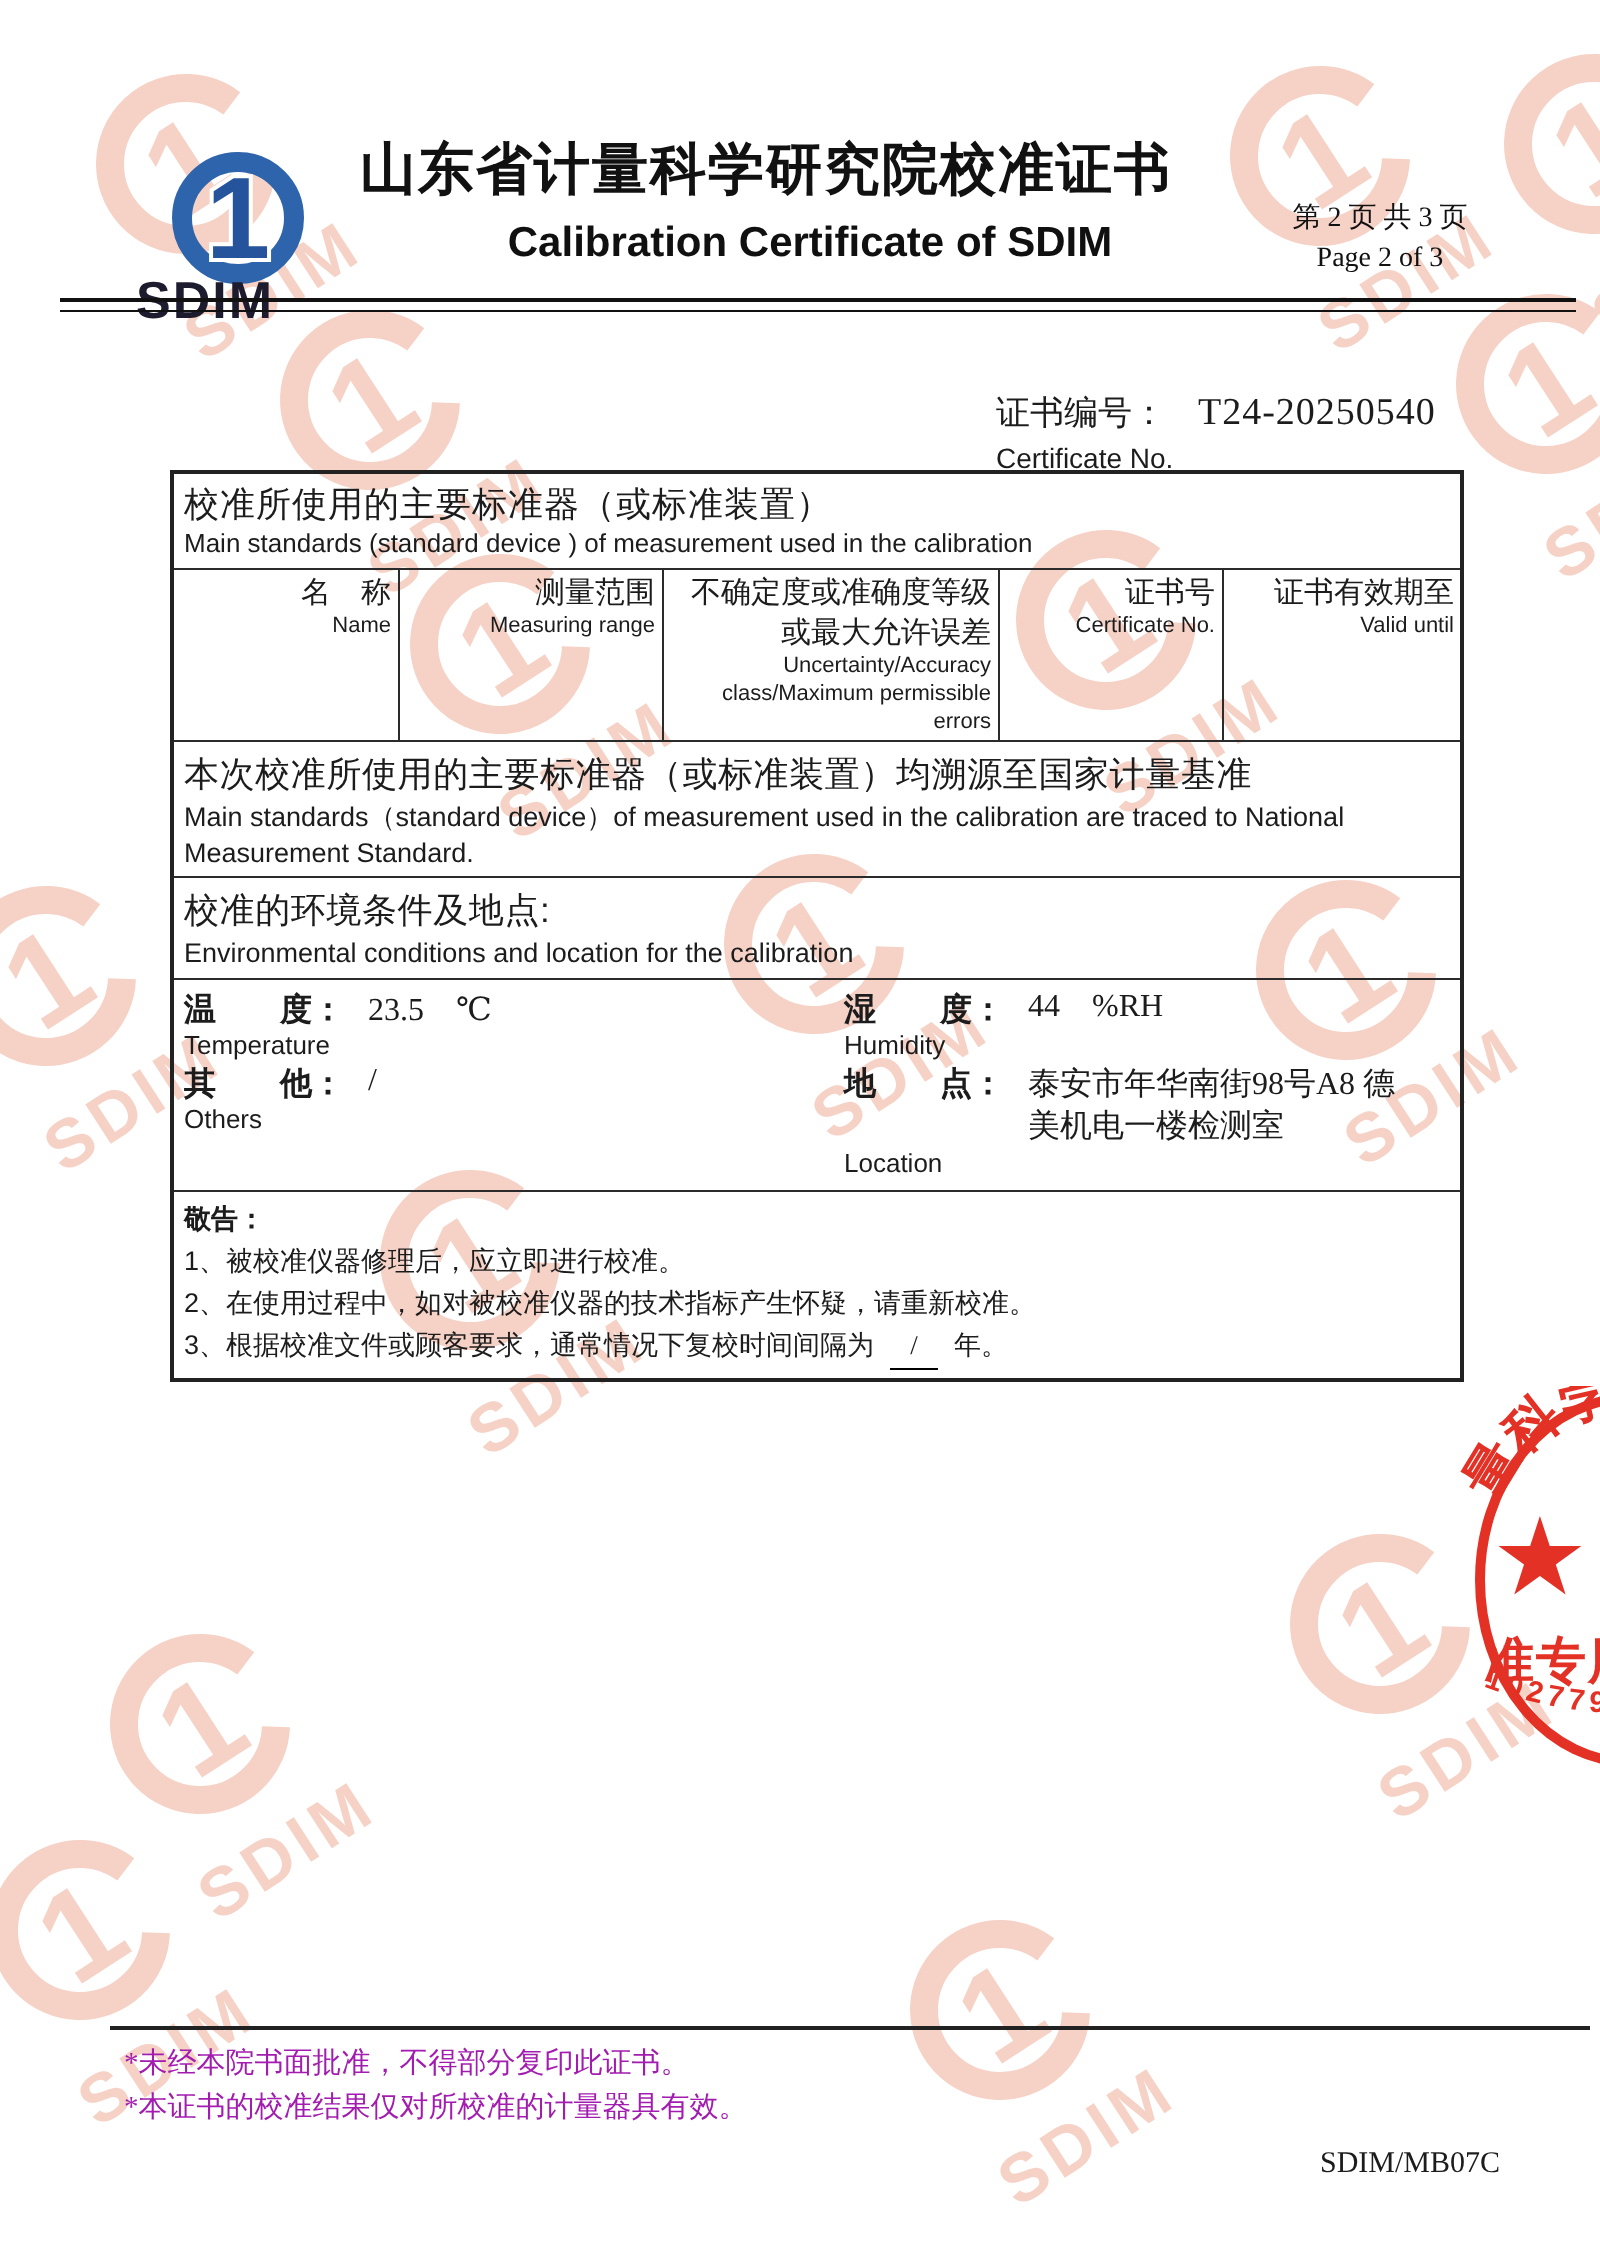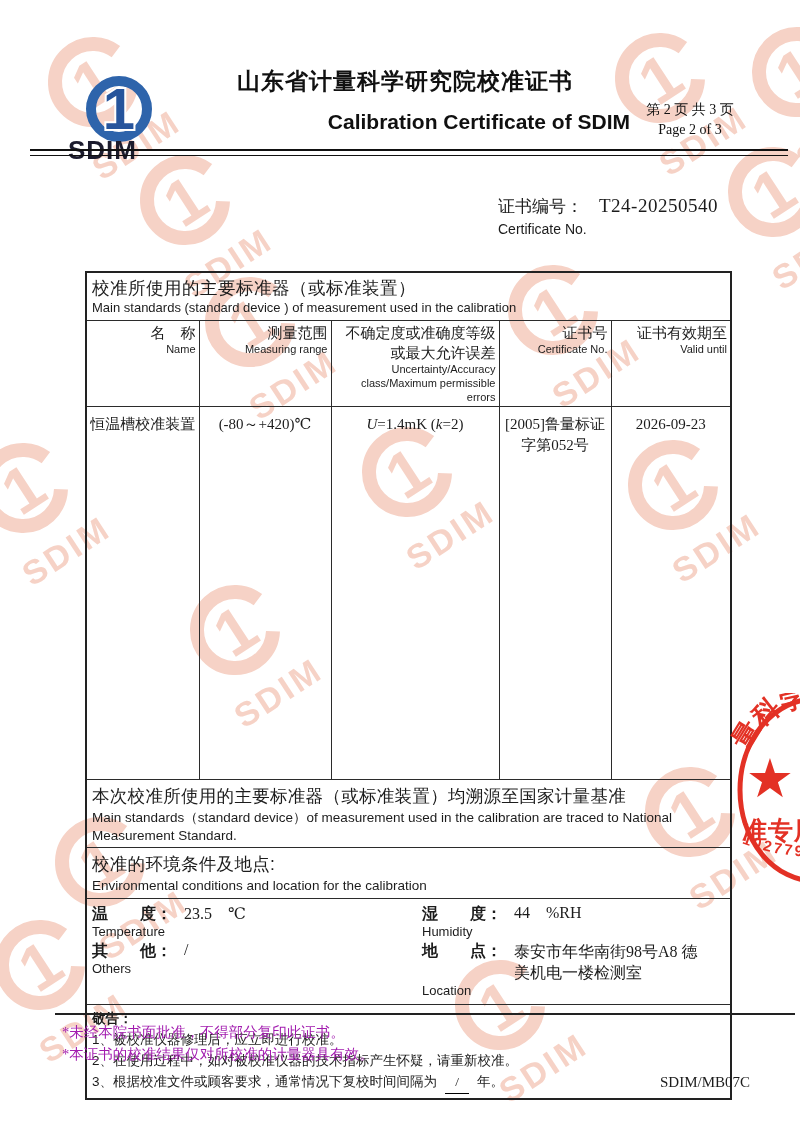--- a/index.html
+++ b/index.html
@@ -10,43 +10,43 @@
     font-family:"Liberation Sans","DejaVu Sans",sans-serif;
     color:#1c1c1c;
   }
   
   .wm-layer { position:absolute; inset:0; z-index:0; pointer-events:none; }
   .wm { position:absolute; width:170px; height:170px; overflow:visible; }
   
   .hdr { position:absolute; left:0; top:0; width:800px; z-index:2; }
   .logo { position:absolute; left:66px; top:70px; width:115px; height:95px; }
   .title-zh {
-    position:absolute; left:180px; top:66px; width:450px; text-align:center;
+    position:absolute; left:180px; top:66px; width:450px; text-align:left;
     font-family:Liberation Mono, monospace;
-    font-size:23px; font-weight:bold; letter-spacing:1px; color:#111;
+    font-size:28px; font-weight:bold; letter-spacing:1px; color:#111;
   }
   .title-en {
-    position:absolute; left:180px; top:110px; width:450px; text-align:right;
+    position:absolute; left:180px; top:110px; width:450px; text-align:center;
     font-size:21px; font-weight:bold; color:#101010;
   }
   .pageinfo {
     position:absolute; left:645px; top:100px; width:90px; text-align:center;
     font-family:"Liberation Serif","DejaVu Serif",serif; font-size:14px; line-height:1.45; color:#111;
   }
   .dbl-rule { position:absolute; left:30px; top:149px; width:758px; height:7px;
     border-top:2.5px solid #111; border-bottom:1.8px solid #111; z-index:2; }
   
   .certno { position:absolute; left:498px; top:174px; z-index:2;
     font-family:"Liberation Serif","DejaVu Serif",serif;margin-top:21px; }
   .certno .zh { font-size:17px; }
   .certno .val { font-size:19px; margin-left:16px; letter-spacing:.5px; }
   .certno .en { font-family:"Liberation Sans","DejaVu Sans",sans-serif; font-size:14px; margin-top:3px; }
   
   table.main { position:absolute; left:85px; top:235px; width:645px; z-index:1;
-    border-collapse:collapse; table-layout:fixed; background:transparent;margin-top:36px; }
+    border-collapse:collapse; table-layout:fixed; background:transparent; }
   table.main td, table.main th { border:1.6px solid #2b2b2b; vertical-align:top; }
   table.main { border:2px solid #222; }
   .sec-zh { font-size:17.5px; font-weight:500; padding:3px 4px 0 5px; letter-spacing:.5px; }
   .sec-en { font-size:13px; padding:0 4px 3px 5px; }
   th.colhead { font-weight:normal; vertical-align:middle; text-align:right; padding:2px 3px; }
   .col-zh { font-size:15px; line-height:1.35; }
   .col-en { font-size:11px; line-height:1.25; }
   td.dcell { text-align:center; padding-top:7px;
     font-family:"Liberation Serif","DejaVu Serif",serif; font-size:15px; line-height:1.4; }
   .it { font-style:italic; }
@@ -192,30 +192,20 @@
       </th>
       <th class="colhead">
         <div class="col-zh">证书号</div>
         <div class="col-en">Certificate No.</div>
       </th>
       <th class="colhead">
         <div class="col-zh">证书有效期至</div>
         <div class="col-en">Valid until</div>
       </th>
     </tr>
-    <tr style="height:373px">
-      <td class="dcell">恒温槽校准装置</td>
-      <td class="dcell">(-80～+420)℃</td>
-      <td class="dcell"><span class="it">U</span><span>=1.4mK (</span><span class="it">k</span><span>=2)</span></td>
-      <td class="dcell">
-        <div>[2005]鲁量标证</div>
-        <div>字第052号</div>
-      </td>
-      <td class="dcell">2026-09-23</td>
-    </tr>
     <tr>
       <td colspan="5" style="height:56px">
         <div class="trace-zh">本次校准所使用的主要标准器（或标准装置）均溯源至国家计量基准</div>
         <div class="trace-en">Main standards（standard device）of measurement used in the calibration are traced to National Measurement Standard.</div>
       </td>
     </tr>
     <tr>
       <td colspan="5" style="height:44px">
         <div class="trace-zh">校准的环境条件及地点:</div>
         <div class="trace-en">Environmental conditions and location for the calibration</div>

